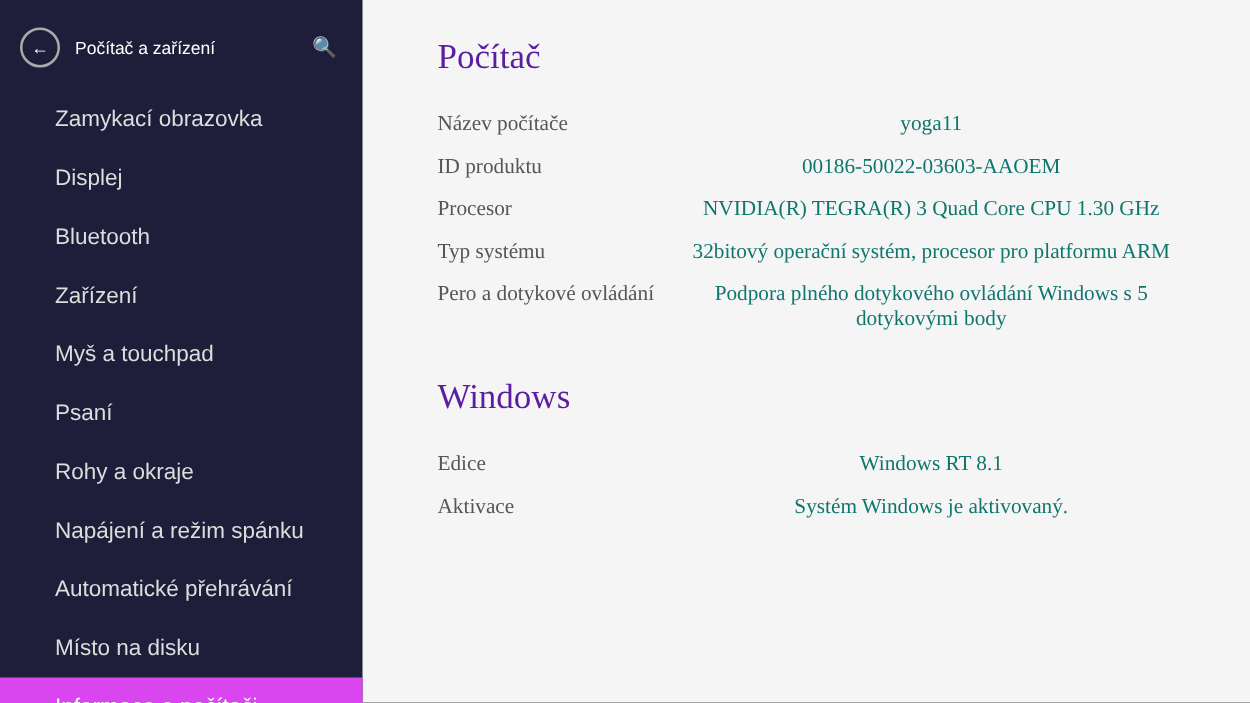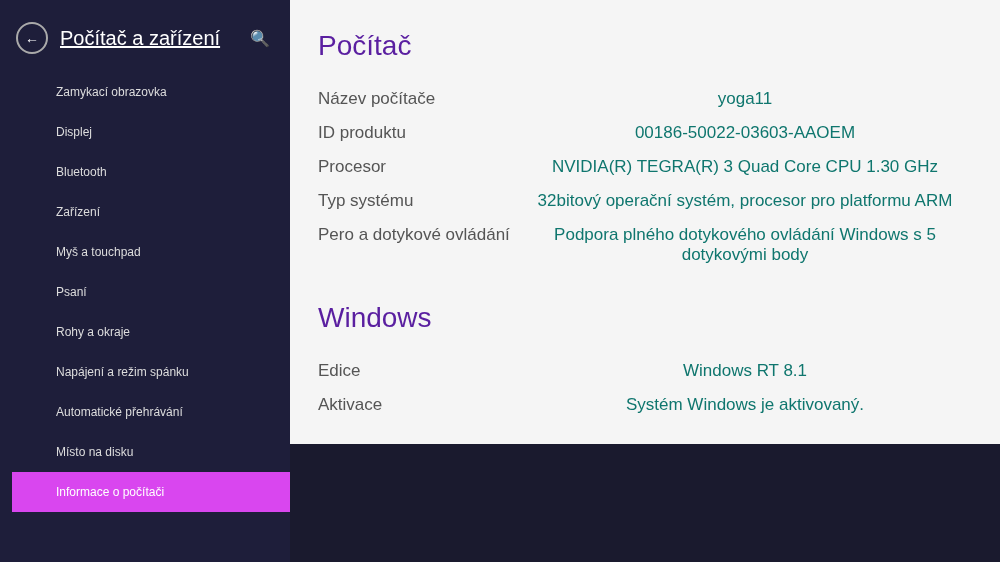--- a/index.html
+++ b/index.html
@@ -39,60 +39,59 @@
       display: flex;
       align-items: center;
       justify-content: center;
       cursor: pointer;
       flex-shrink: 0;
       color: #fff;
       font-size: 14px;
     }
 
     .sidebar-title {
-      font-size: 20px;
+      font-size: 14px;
       font-weight: 300;
       color: #fff;
       flex: 1;
-      text-decoration: underline;
     }
 
     .search-icon-header {
       color: #ccc;
       font-size: 16px;
       cursor: pointer;
     }
 
     .sidebar-nav {
       flex: 1;
       overflow-y: auto;
     }
 
     .nav-item {
       padding: 13px 20px 13px 44px;
-      font-size: 12px;
+      font-size: 18px;
       color: #ddd;
       cursor: pointer;
       font-weight: 400;
       transition: background 0.1s;
-      margin-left: 12px;
     }
 
     .nav-item.active {
       background: #d946ef;
       color: #fff;
     }
 
     
     .main-content {
       flex: 1;
       background: #f5f5f5;
-      padding: 30px 28px;
+      padding: 30px 60px;
       overflow-y: auto;
-      height: 444px;
+      height: 562px;
+      font-family: Liberation Serif, serif;
     }
 
     .section-title {
       font-size: 28px;
       font-weight: 200;
       color: #5a1fa0;
       margin-bottom: 20px;
     }
 
     .info-table {

